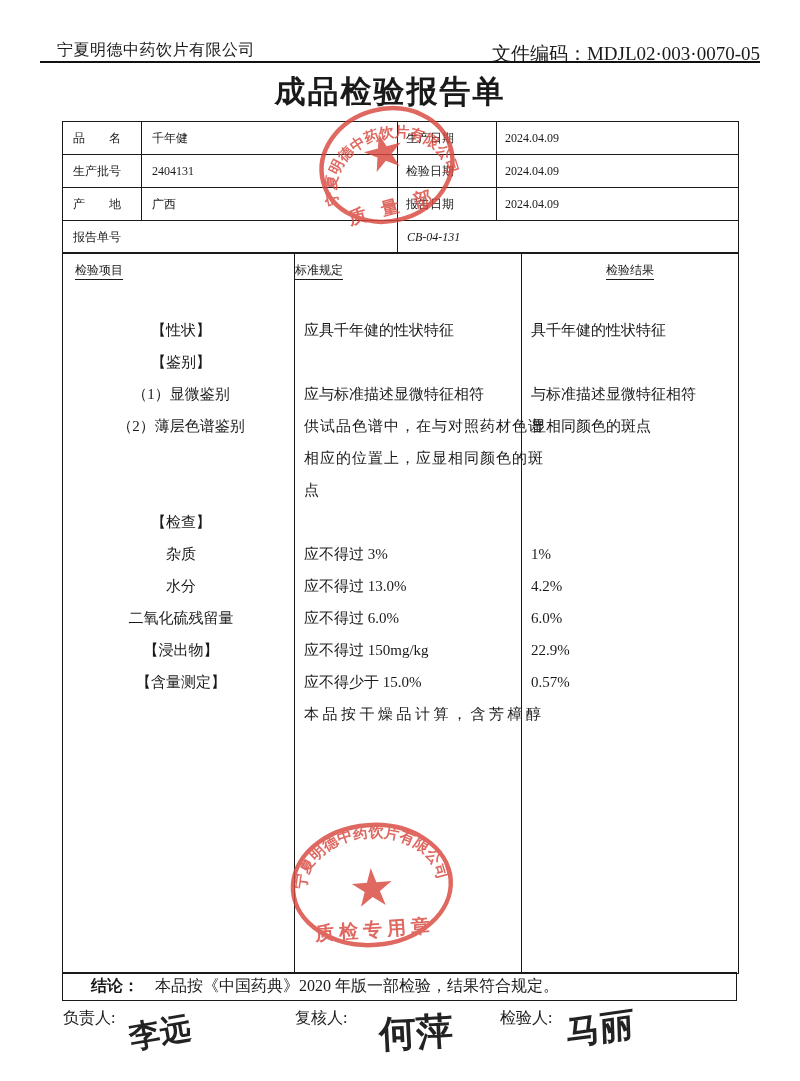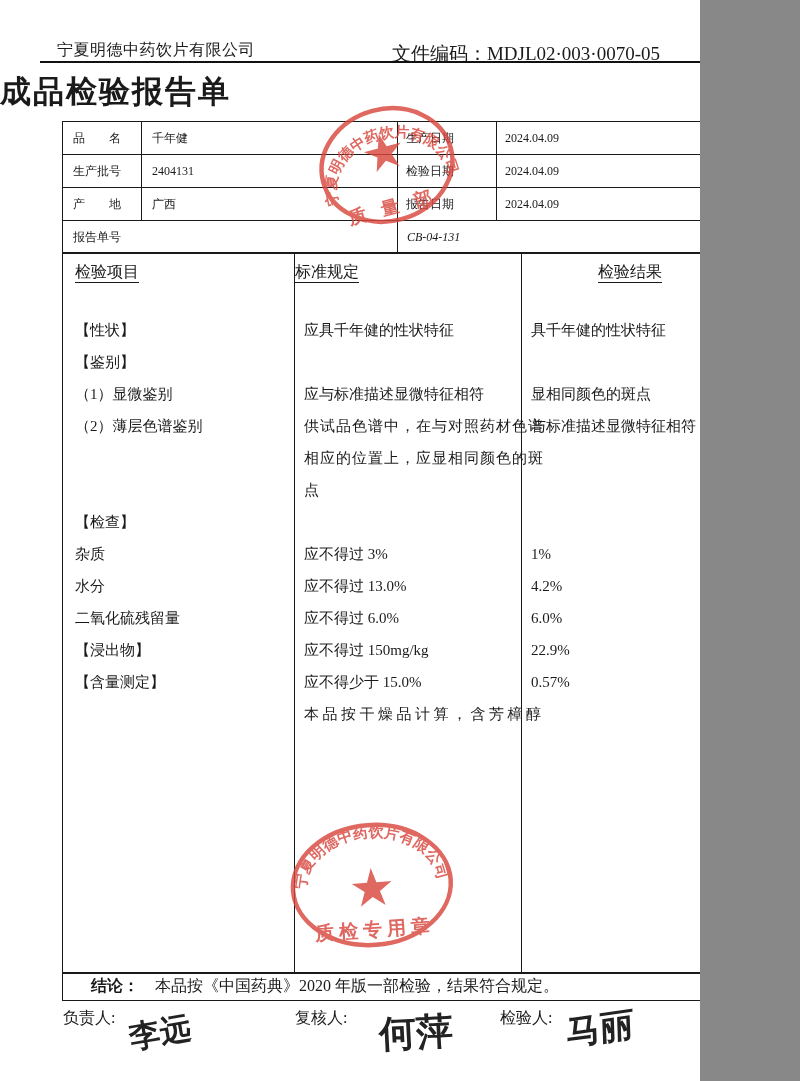--- a/index.html
+++ b/index.html
@@ -1,44 +1,44 @@
 <!DOCTYPE html>
 <html><head>
 <meta charset="utf-8">
 <style>
   html,body{margin:0;padding:0;background:#888;}
-  .page{position:relative;width:700px;height:1081px;background:#ffffff;overflow:hidden;
+  .page{position:relative;width:800px;height:1081px;background:#ffffff;overflow:hidden;
         font-family:"Liberation Serif","DejaVu Serif",serif;color:#1a1a1a;}
   .abs{position:absolute;}
   
   .company{left:57px;top:40px;font-size:16px;letter-spacing:.5px;}
   .doccode{right:40px;top:41px;font-size:19px;}
   .hr{left:40px;top:61px;width:720px;height:2px;background:#111;}
-  .title{left:0;top:71px;width:780px;font-size:31px;font-weight:bold;
+  .title{left:0;top:71px;width:780px;text-align:center;font-size:31px;font-weight:bold;
          letter-spacing:2px;font-family:"Liberation Sans","DejaVu Sans",sans-serif;}
   
   .info-table{left:62px;top:121px;width:675px;height:131px;border:1.5px solid #1a1a1a;box-sizing:content-box;}
   .irow{position:absolute;left:0;width:675px;height:33px;display:flex;border-bottom:1px solid #1a1a1a;box-sizing:border-box;}
   .r1{top:0}.r2{top:33px}.r3{top:66px}
   .r4{top:99px;height:32px;border-bottom:none;}
   .icell{display:flex;align-items:center;box-sizing:border-box;border-right:1px solid #1a1a1a;
          padding-left:10px;font-size:12px;white-space:nowrap;}
   .w-label{width:79px;}.w-value{width:256px;}.w-label2{width:99px;padding-left:8px;}
   .w-value2{width:241px;border-right:none;padding-left:8px;}
   .w-left{width:335px;}.w-right{width:340px;border-right:none;padding-left:9px;font-style:italic;}
   
   .main-table{left:62px;top:252px;width:675px;height:720px;border:1.5px solid #1a1a1a;}
   .vline{position:absolute;top:0;bottom:0;width:1px;background:#1a1a1a;}
   .v1{left:231px;}.v2{left:458px;}
-  .th{position:absolute;top:9px;font-size:16px;text-decoration:underline;text-underline-offset:5px;}
+  .th{position:absolute;top:9px;font-size:12px;text-decoration:underline;text-underline-offset:5px;}
   .th1{left:12px;}
   .th2{left:232px;width:226px;text-align:left;}
   .th3{left:459px;width:216px;text-align:center;}
   .colstack{position:absolute;top:61px;}
-  .col-items{left:12px;width:212px;}
+  .col-items{left:12px;width:212px;text-align:center;}
   .col-std{left:241px;width:212px;}
   .col-res{left:468px;width:200px;}
   .line{height:32px;line-height:32px;font-size:15px;white-space:nowrap;}
   .col-std .line:nth-child(4),.col-std .line:nth-child(5){letter-spacing:1px;}
   .col-std .line:nth-child(13){letter-spacing:3.5px;}
   
   .conclusion{left:62px;top:972px;width:675px;height:29px;border:1.5px solid #1a1a1a;
               display:flex;align-items:center;padding-left:28px;box-sizing:border-box;font-size:16px;white-space:nowrap;}
   .conclusion .lab{font-weight:bold;margin-right:16px;}
   
@@ -121,22 +121,22 @@
         <div class="line">应不得过 3%</div>
         <div class="line">应不得过 13.0%</div>
         <div class="line">应不得过 6.0%</div>
         <div class="line">应不得过 150mg/kg</div>
         <div class="line">应不得少于 15.0%</div>
         <div class="line">本品按干燥品计算，含芳樟醇</div>
       </div>
     <div class="colstack col-res" id="col-res">
         <div class="line">具千年健的性状特征</div>
         <div class="line"></div>
+        <div class="line">与标准描述显微特征相符</div>
         <div class="line">显相同颜色的斑点</div>
-        <div class="line">与标准描述显微特征相符</div>
         <div class="line"></div>
         <div class="line"></div>
         <div class="line"></div>
         <div class="line">1%</div>
         <div class="line">4.2%</div>
         <div class="line">6.0%</div>
         <div class="line">22.9%</div>
         <div class="line">0.57%</div>
         <div class="line"></div>
       </div>

